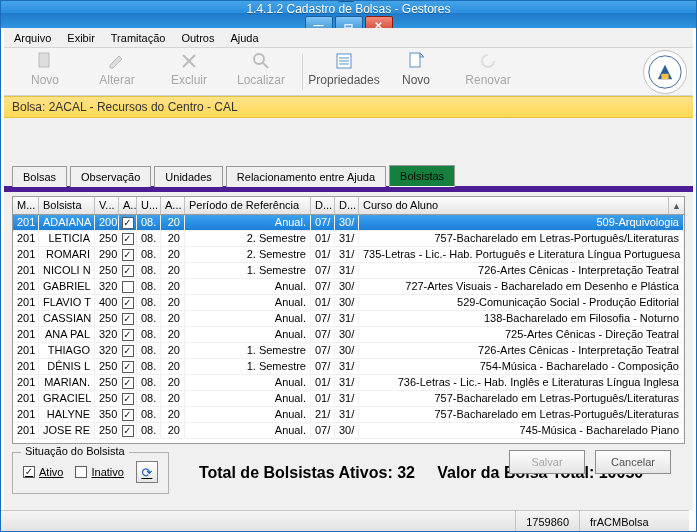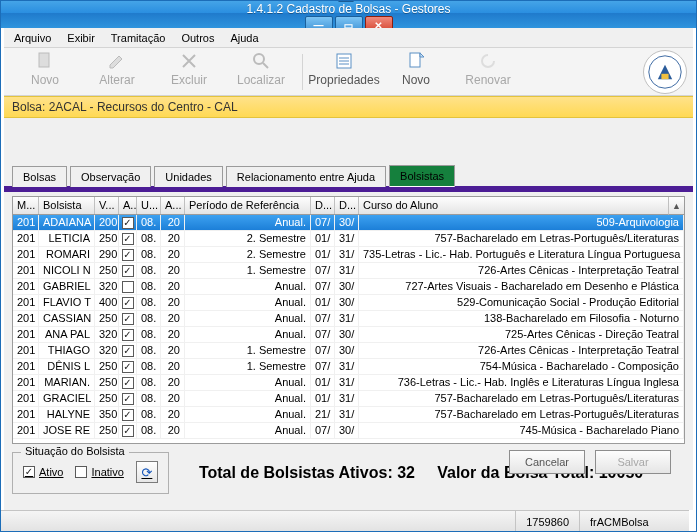--- a/index.html
+++ b/index.html
@@ -619,22 +619,22 @@
     <div class="totals">
       <span>Total de Bolsistas Ativos:</span>
       <span>32</span>
       &nbsp;&nbsp;&nbsp;
       <span>Valor da Bolsa Total:</span>
       <span>10050</span>
     </div>
   </div>
 
   <div class="dialog-btns">
+    <button class="btn disabled">Salvar</button>
     <button class="btn">Cancelar</button>
-    <button class="btn disabled">Salvar</button>
   </div>
 
 </div>
 
 <div class="statusbar">
   <div class="spacer"></div>
   <div class="cell">1759860</div>
   <div class="cell" style="min-width:110px">frACMBolsa</div>
 </div>
 

